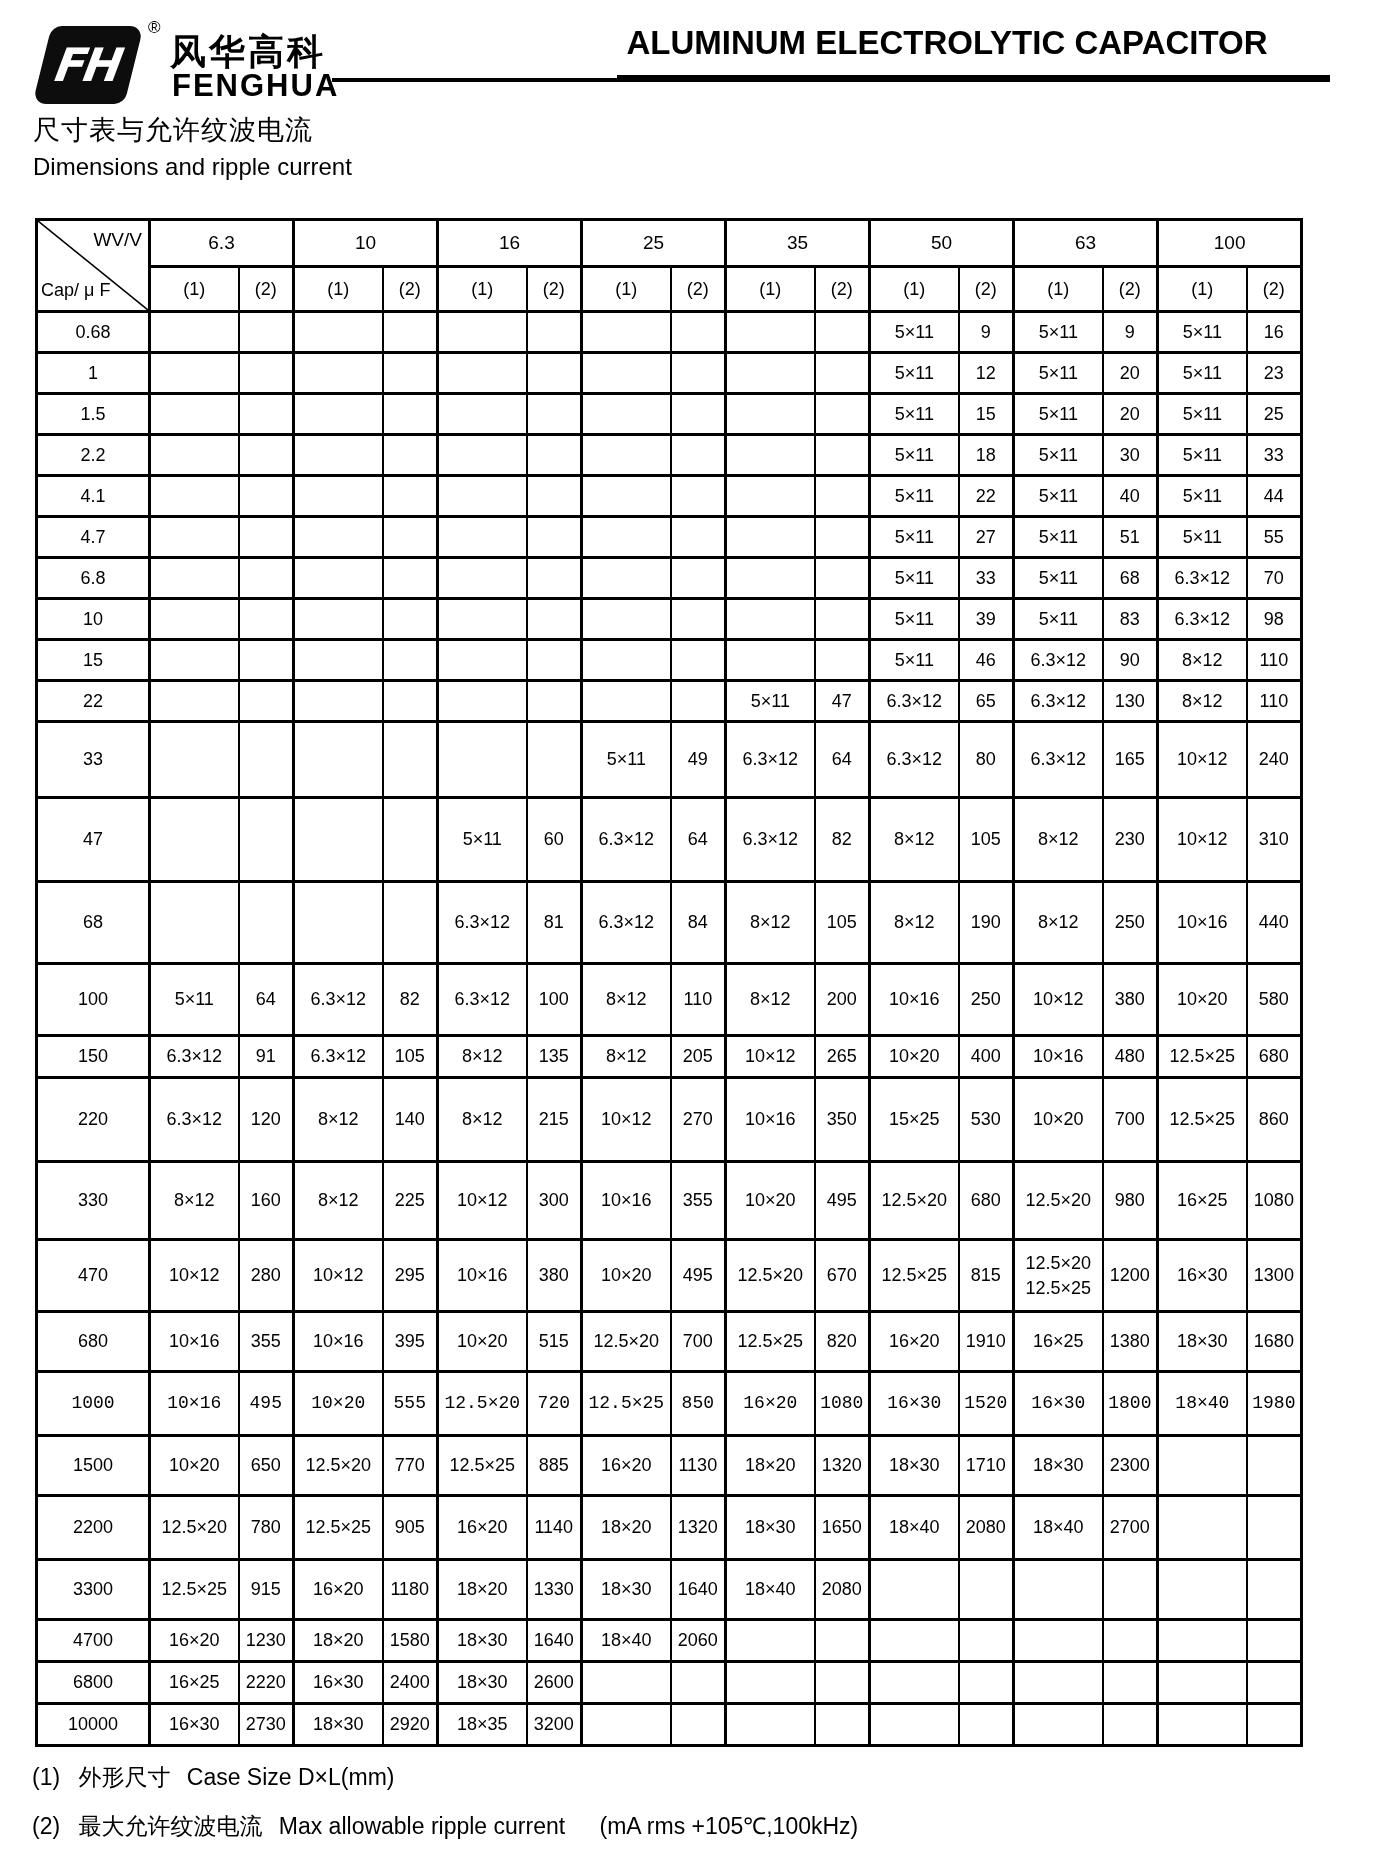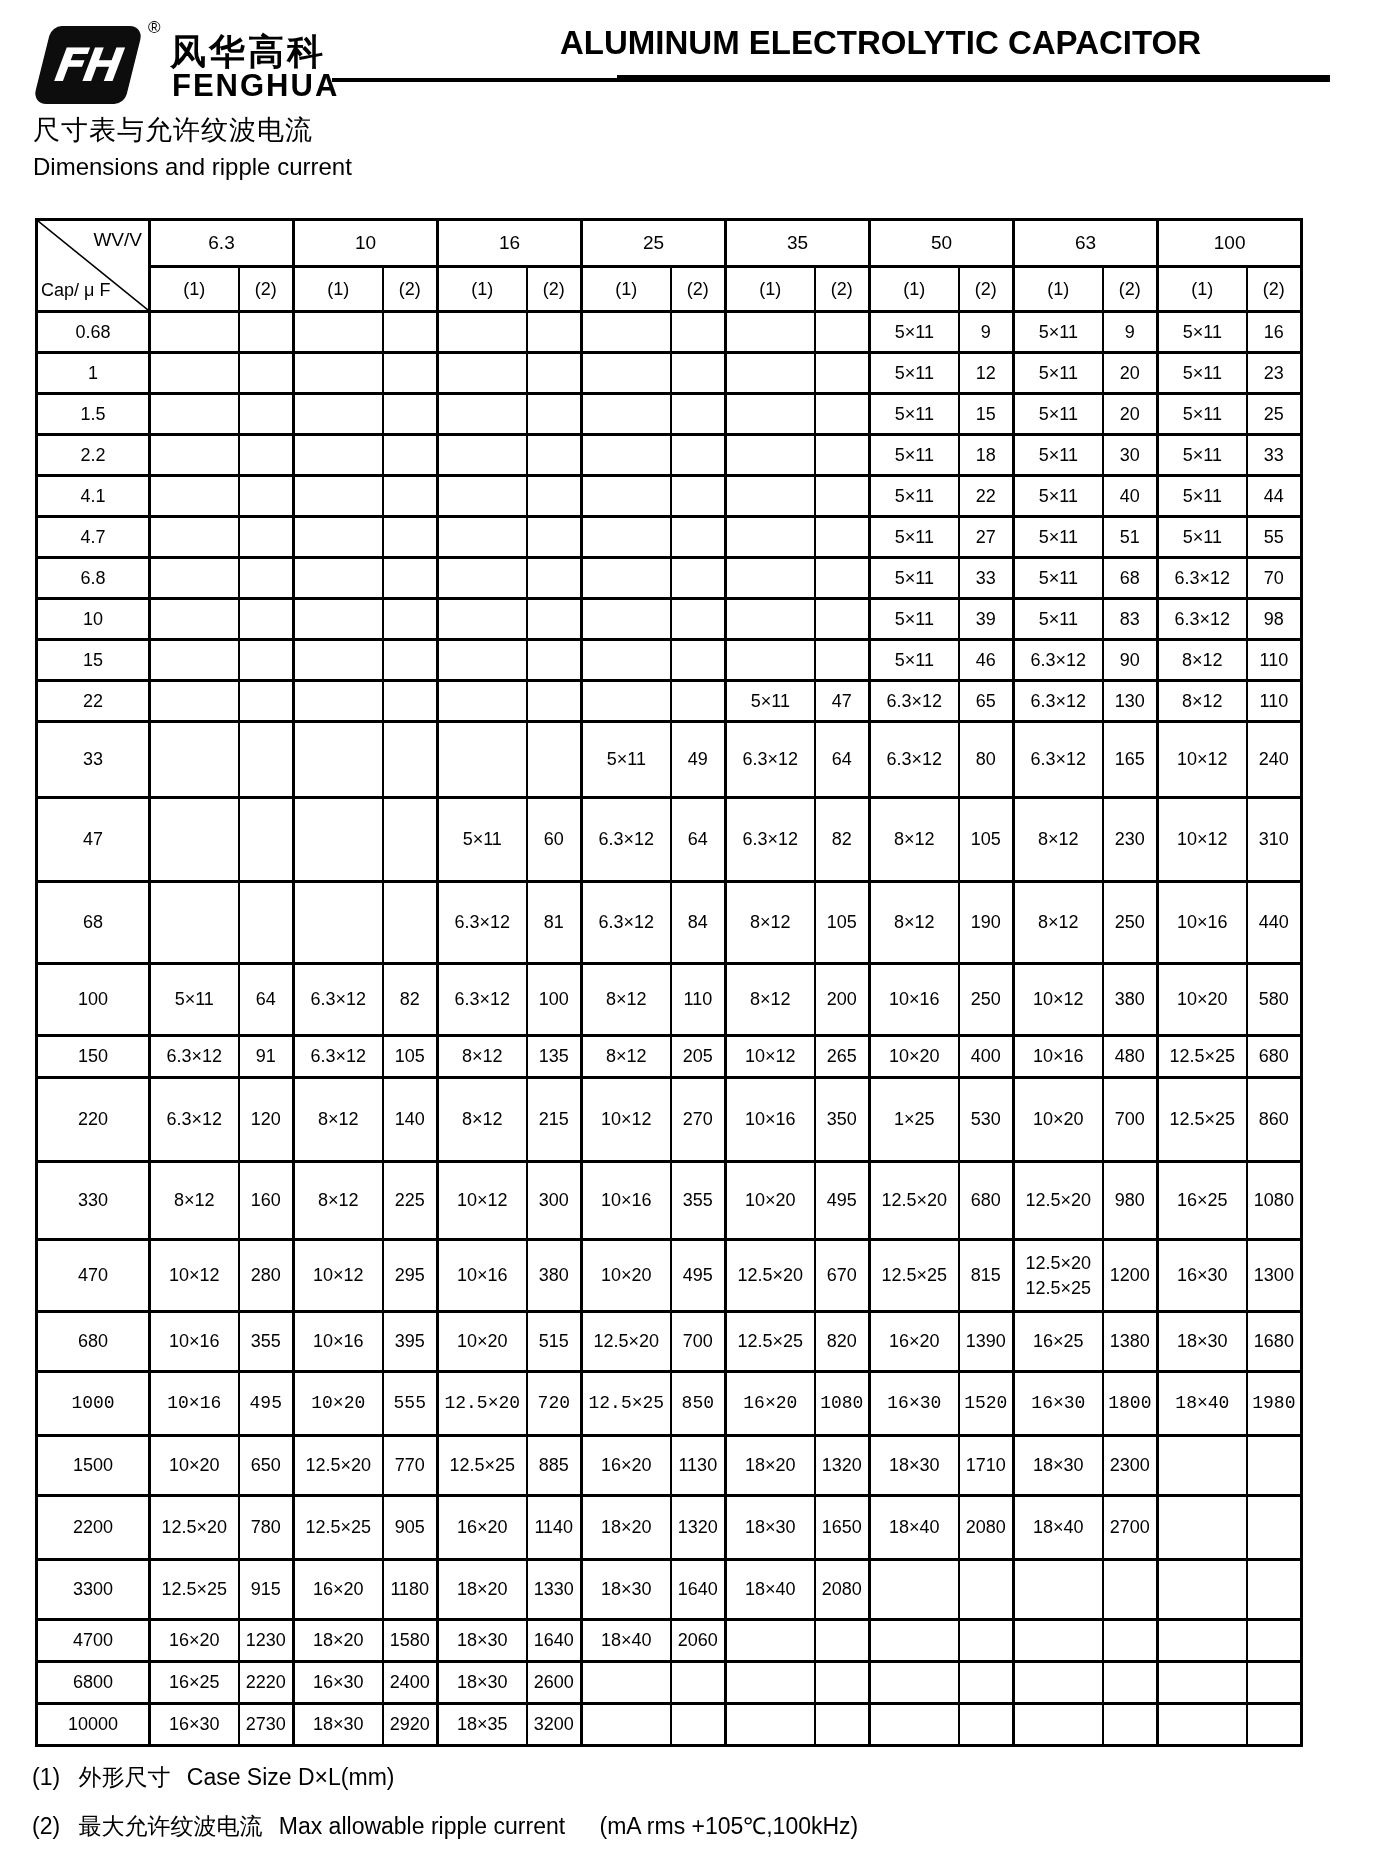--- a/index.html
+++ b/index.html
@@ -27,22 +27,22 @@
   .logo-reg{position:absolute;left:118px;top:2px;font-size:17px;}
   .brand-cn{
     position:absolute;left:140px;top:12px;
     font-size:36px;font-weight:bold;letter-spacing:3px;white-space:nowrap;
   }
   .brand-en{
     position:absolute;left:142px;top:52px;
     font-size:31px;font-weight:bold;letter-spacing:2px;white-space:nowrap;
   }
   .page-title{
-    position:absolute;left:560px;top:24px;width:750px;
-    text-align:left;font-size:33px;font-weight:bold;letter-spacing:0px;white-space:nowrap;
+    position:absolute;left:572px;top:24px;width:750px;
+    text-align:center;font-size:33px;font-weight:bold;letter-spacing:0px;white-space:nowrap;
   }
   .rule-a{position:absolute;left:332px;top:78px;width:290px;height:4px;background:#000;}
   .rule-b{position:absolute;left:617px;top:75px;width:713px;height:7px;background:#000;}
   
   .sec-cn{position:absolute;left:33px;top:112px;font-size:27px;letter-spacing:1px;}
   .sec-en{position:absolute;left:33px;top:153px;font-size:24px;}
   
   .tbl-wrap{position:absolute;left:35px;top:218px;}
   table.dims{
     border-collapse:collapse;table-layout:fixed;
@@ -443,21 +443,21 @@
             <td class="case thickL">6.3×12</td>
             <td class="rip">120</td>
             <td class="case thickL">8×12</td>
             <td class="rip">140</td>
             <td class="case thickL">8×12</td>
             <td class="rip">215</td>
             <td class="case thickL">10×12</td>
             <td class="rip">270</td>
             <td class="case thickL">10×16</td>
             <td class="rip">350</td>
-            <td class="case thickL">1×25</td>
+            <td class="case thickL">15×25</td>
             <td class="rip">530</td>
             <td class="case thickL">10×20</td>
             <td class="rip">700</td>
             <td class="case thickL">12.5×25</td>
             <td class="rip">860</td>
           </tr>
           <tr style="height: 78px;">
             <td class="cap">330</td>
             <td class="case thickL">8×12</td>
             <td class="rip">160</td>
@@ -501,21 +501,21 @@
             <td class="rip">355</td>
             <td class="case thickL">10×16</td>
             <td class="rip">395</td>
             <td class="case thickL">10×20</td>
             <td class="rip">515</td>
             <td class="case thickL">12.5×20</td>
             <td class="rip">700</td>
             <td class="case thickL">12.5×25</td>
             <td class="rip">820</td>
             <td class="case thickL">16×20</td>
-            <td class="rip">1390</td>
+            <td class="rip">1910</td>
             <td class="case thickL">16×25</td>
             <td class="rip">1380</td>
             <td class="case thickL">18×30</td>
             <td class="rip">1680</td>
           </tr>
           <tr style="height: 64px; font-family: Liberation Mono, monospace;">
             <td class="cap">1000</td>
             <td class="case thickL">10×16</td>
             <td class="rip">495</td>
             <td class="case thickL">10×20</td>

